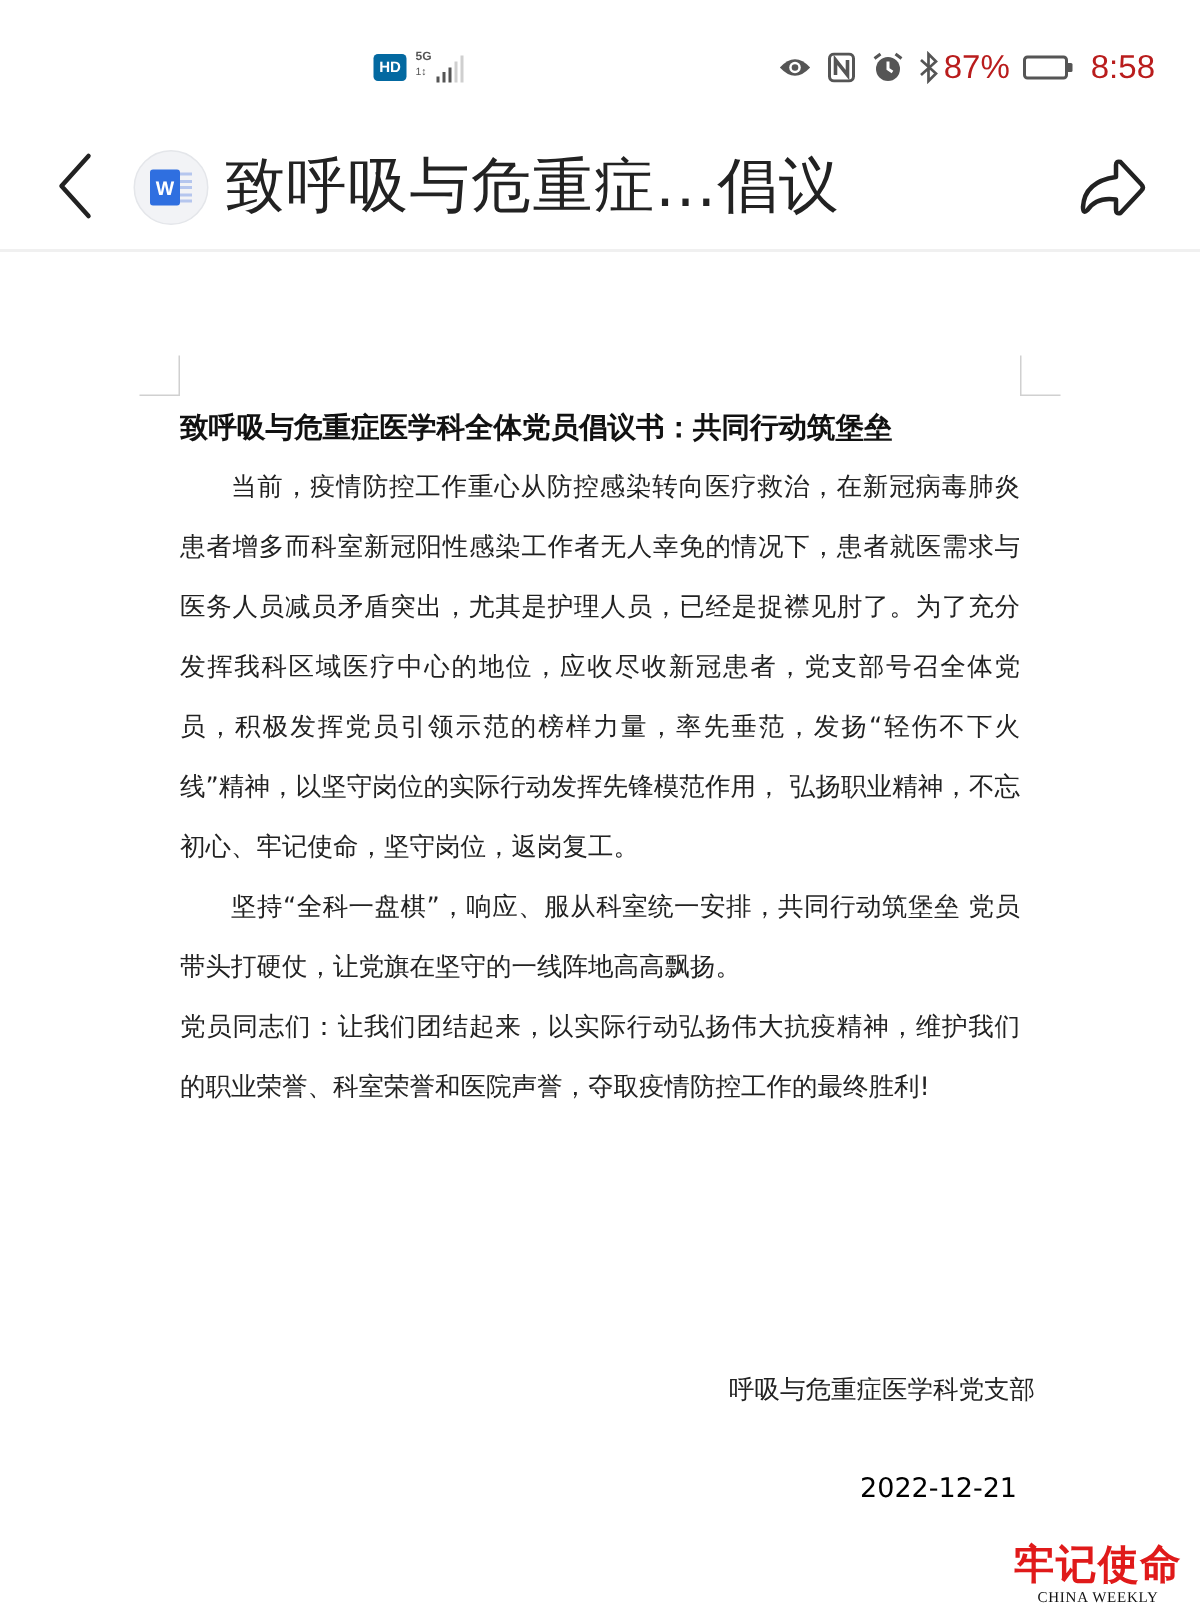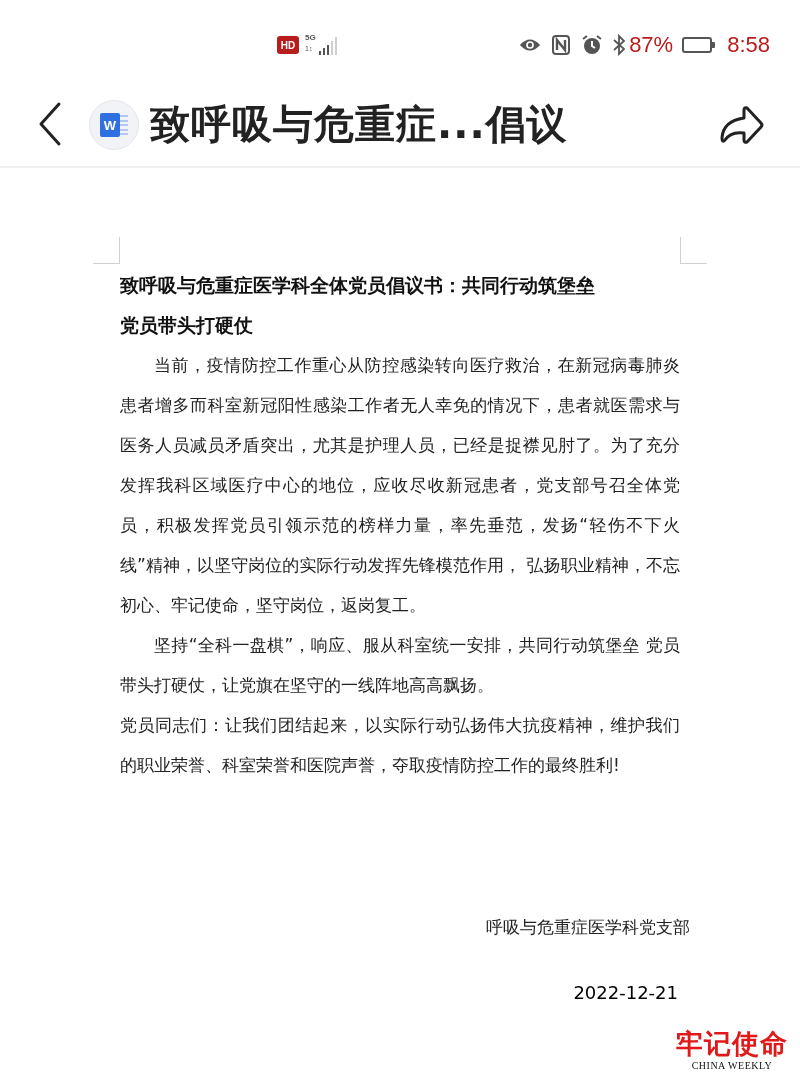--- a/index.html
+++ b/index.html
@@ -2,21 +2,21 @@
 <html><head>
   <meta charset="utf-8">
   <style>
     * { box-sizing: border-box; margin: 0; padding: 0; }
     html, body { width: 800px; height: 1081px; background: #ffffff; overflow: hidden; }
     body { font-family: "DejaVu Sans", "Liberation Sans", sans-serif; color: #1a1a1a; position: relative; }
 
     
     .statusbar { position: absolute; top: 0; left: 0; width: 800px; height: 80px; }
     .sb-left { position: absolute; left: 249px; top: 34px; display: flex; align-items: center; gap: 6px; }
-    .hd-badge { width: 22px; height: 18px; background: #b91c1c; color: #fff; font-size: 10px; font-weight: bold; border-radius: 3px; display: flex; align-items: center; justify-content: center; font-family: "Liberation Sans", sans-serif; margin-left: 28px; }
+    .hd-badge { width: 22px; height: 18px; background: #0369a1; color: #fff; font-size: 10px; font-weight: bold; border-radius: 3px; display: flex; align-items: center; justify-content: center; font-family: "Liberation Sans", sans-serif; }
     .net { position: relative; width: 40px; height: 22px; }
     .net .fiveg { position: absolute; left: 0; top: -1px; font-size: 8px; font-weight: bold; color: #555; font-family: "Liberation Sans", sans-serif; }
     .net .arrows { position: absolute; left: 0; top: 11px; font-size: 7px; color: #555; font-family: "Liberation Sans", sans-serif; }
     .bars { position: absolute; left: 14px; bottom: 1px; display: flex; align-items: flex-end; gap: 2px; }
     .bars span { width: 2px; background: #555; display: block; }
     .bars span.off { background: #cfcfcf; }
 
     .sb-right { position: absolute; right: 30px; top: 32px; display: flex; align-items: center; gap: 9px; color: #555; }
     .sb-icon { width: 22px; height: 22px; display: flex; align-items: center; justify-content: center; }
     .sb-text { font-size: 22px; color: #b91c1c; font-family: "Liberation Sans", sans-serif; }
@@ -25,21 +25,21 @@
     .battery::after { content: ""; position: absolute; right: -5px; top: 3px; width: 3px; height: 6px; background: #555; border-radius: 0 1px 1px 0; }
 
     
     .appbar { position: absolute; top: 80px; left: 0; width: 800px; height: 88px; border-bottom: 2px solid #f0f0f0; }
     .back-btn { position: absolute; left: 30px; top: 16px; width: 40px; height: 56px; display: flex; align-items: center; justify-content: center; cursor: pointer; }
     .doc-icon-wrap { position: absolute; left: 89px; top: 20px; width: 50px; height: 50px; border-radius: 50%; background: #f2f3f6; border: 1px solid #e4e6ea; display: flex; align-items: center; justify-content: center; }
     .word-glyph { position: relative; width: 28px; height: 24px; }
     .word-glyph .lines { position: absolute; right: 0; top: 2px; width: 12px; height: 20px; display: flex; flex-direction: column; justify-content: space-between; }
     .word-glyph .lines span { display: block; height: 2px; background: #b5c6ee; }
     .word-glyph .w { position: absolute; left: 0; top: 0; width: 20px; height: 24px; background: #2f6fe0; color: #fff; font-size: 13px; font-weight: bold; display: flex; align-items: center; justify-content: center; border-radius: 2px; font-family: "Liberation Sans", sans-serif; }
-    .app-title { position: absolute; left: 150px; top: 18px; font-size: 40px; font-weight: bold; color: #222; letter-spacing: 1px; line-height: 52px; white-space: nowrap; }
+    .app-title { position: absolute; left: 150px; top: 18px; font-size: 40px; font-weight: normal; color: #222; letter-spacing: 1px; line-height: 52px; white-space: nowrap; }
     .share-btn { position: absolute; left: 714px; top: 18px; width: 54px; height: 54px; display: flex; align-items: center; justify-content: center; cursor: pointer; }
 
     
     .doc-area { position: absolute; top: 170px; left: 0; width: 800px; height: 911px; background: #ffffff; }
     .corner { position: absolute; width: 27px; height: 27px; }
     .corner.tl { left: 93px; top: 67px; border-right: 1px solid #d0d0d0; border-bottom: 1px solid #d0d0d0; }
     .corner.tr { left: 680px; top: 67px; border-left: 1px solid #d0d0d0; border-bottom: 1px solid #d0d0d0; }
 
     .doc-content { position: absolute; left: 120px; top: 95px; width: 560px; }
     .doc-title { font-size: 19px; font-weight: bold; line-height: 40px; color: #111; }
@@ -129,21 +129,20 @@
       </svg>
   </div>
 </div>
 
 <div class="doc-area">
   <div class="corner tl"></div>
   <div class="corner tr"></div>
 
   <div class="doc-content">
     <div class="doc-title">致呼吸与危重症医学科全体党员倡议书：共同行动筑堡垒</div>
-    <div class="doc-title">党员带头打硬仗</div>
     <p class="para indent">当前，疫情防控工作重心从防控感染转向医疗救治，在新冠病毒肺炎患者增多而科室新冠阳性感染工作者无人幸免的情况下，患者就医需求与医务人员减员矛盾突出，尤其是护理人员，已经是捉襟见肘了。为了充分发挥我科区域医疗中心的地位，应收尽收新冠患者，党支部号召全体党员，积极发挥党员引领示范的榜样力量，率先垂范，发扬“轻伤不下火线”精神，以坚守岗位的实际行动发挥先锋模范作用， 弘扬职业精神，不忘初心、牢记使命，坚守岗位，返岗复工。</p>
     <p class="para indent">坚持“全科一盘棋”，响应、服从科室统一安排，共同行动筑堡垒 党员带头打硬仗，让党旗在坚守的一线阵地高高飘扬。</p>
     <p class="para">党员同志们：让我们团结起来，以实际行动弘扬伟大抗疫精神，维护我们的职业荣誉、科室荣誉和医院声誉，夺取疫情防控工作的最终胜利!</p>
   </div>
 
   <div class="signature">呼吸与危重症医学科党支部</div>
   <div class="date">2022-12-21</div>
 </div>
 
 <div class="watermark">

